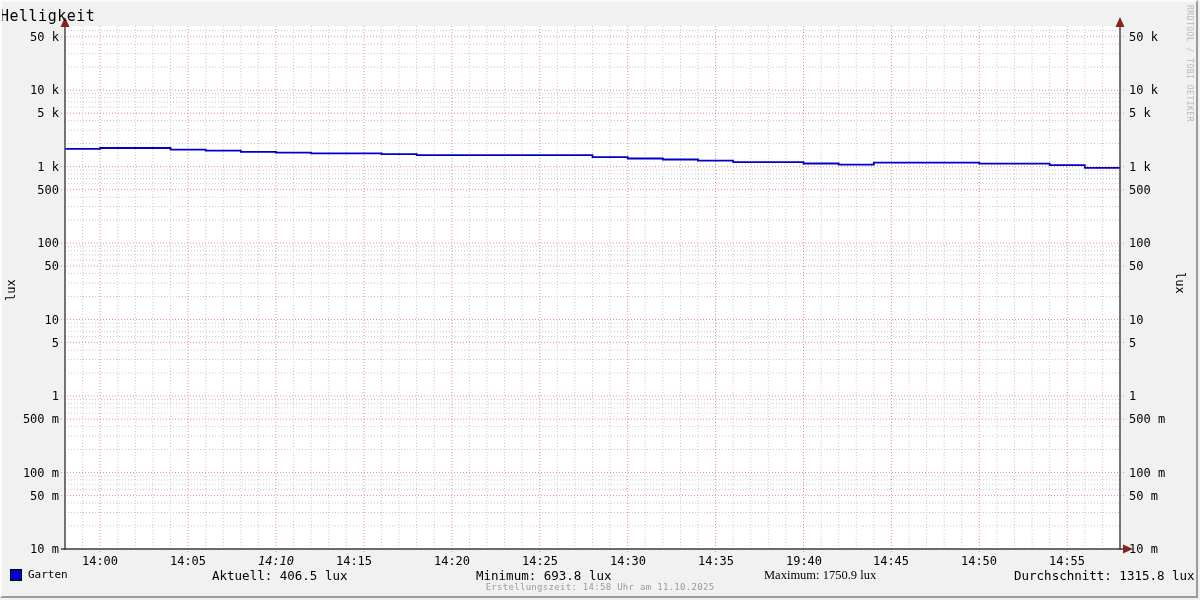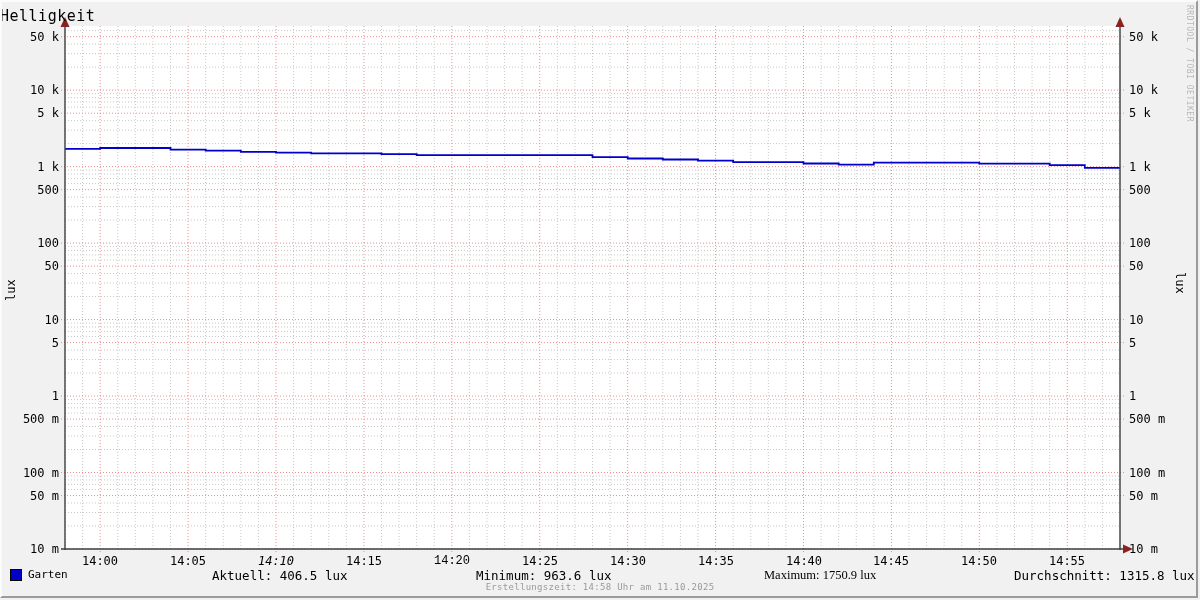--- a/index.html
+++ b/index.html
@@ -212,30 +212,30 @@
     <div class="ytick right" style="top: 413px;">500 m</div>
     <div class="ytick left" style="top: 467px;">100 m</div>
     <div class="ytick right" style="top: 467px;">100 m</div>
     <div class="ytick left" style="top: 490px;">50 m</div>
     <div class="ytick right" style="top: 490px;">50 m</div>
     <div class="ytick left" style="top: 543px;">10 m</div>
     <div class="ytick right" style="top: 543px;">10 m</div>
     <div class="xtick" style="left: 70px;">14:00</div>
     <div class="xtick" style="left: 158px;">14:05</div>
     <div class="xtick" style="left: 246px; font-style: italic;">14:10</div>
-    <div class="xtick" style="left: 334px;">14:15</div>
-    <div class="xtick" style="left: 422px; font-family: Liberation Mono, monospace;">14:20</div>
+    <div class="xtick" style="left: 324px;">14:15</div>
+    <div class="xtick" style="left: 422px;">14:20</div>
     <div class="xtick" style="left: 510px;">14:25</div>
     <div class="xtick" style="left: 598px;">14:30</div>
     <div class="xtick" style="left: 686px;">14:35</div>
-    <div class="xtick" style="left: 774px;">14:40</div>
+    <div class="xtick" style="left: 774px;">19:40</div>
     <div class="xtick" style="left: 861px;">14:45</div>
     <div class="xtick" style="left: 949px;">14:50</div>
     <div class="xtick" style="left: 1037px; text-align: center;">14:55</div>
     <div class="stat" style="left: 212px;">Aktuell: 406.5 lux</div>
-    <div class="stat" style="left: 476px;">Minimum: 963.6 lux</div>
+    <div class="stat" style="left: 476px;">Minimum: 693.8 lux</div>
     <div class="stat" style="left: 764px; font-family: Liberation Serif, serif;">Maximum: 1750.9 lux</div>
     <div class="stat" style="left: 1014px;">Durchschnitt: 1315.8 lux</div>
   </div>
 
 <div class="swatch" style="background: rgb(0, 0, 200);"></div>
 <div class="series-label">Garten</div>
 <div class="created">Erstellungszeit: 14:58 Uhr am 11.10.2025</div>
 
 </body></html>

